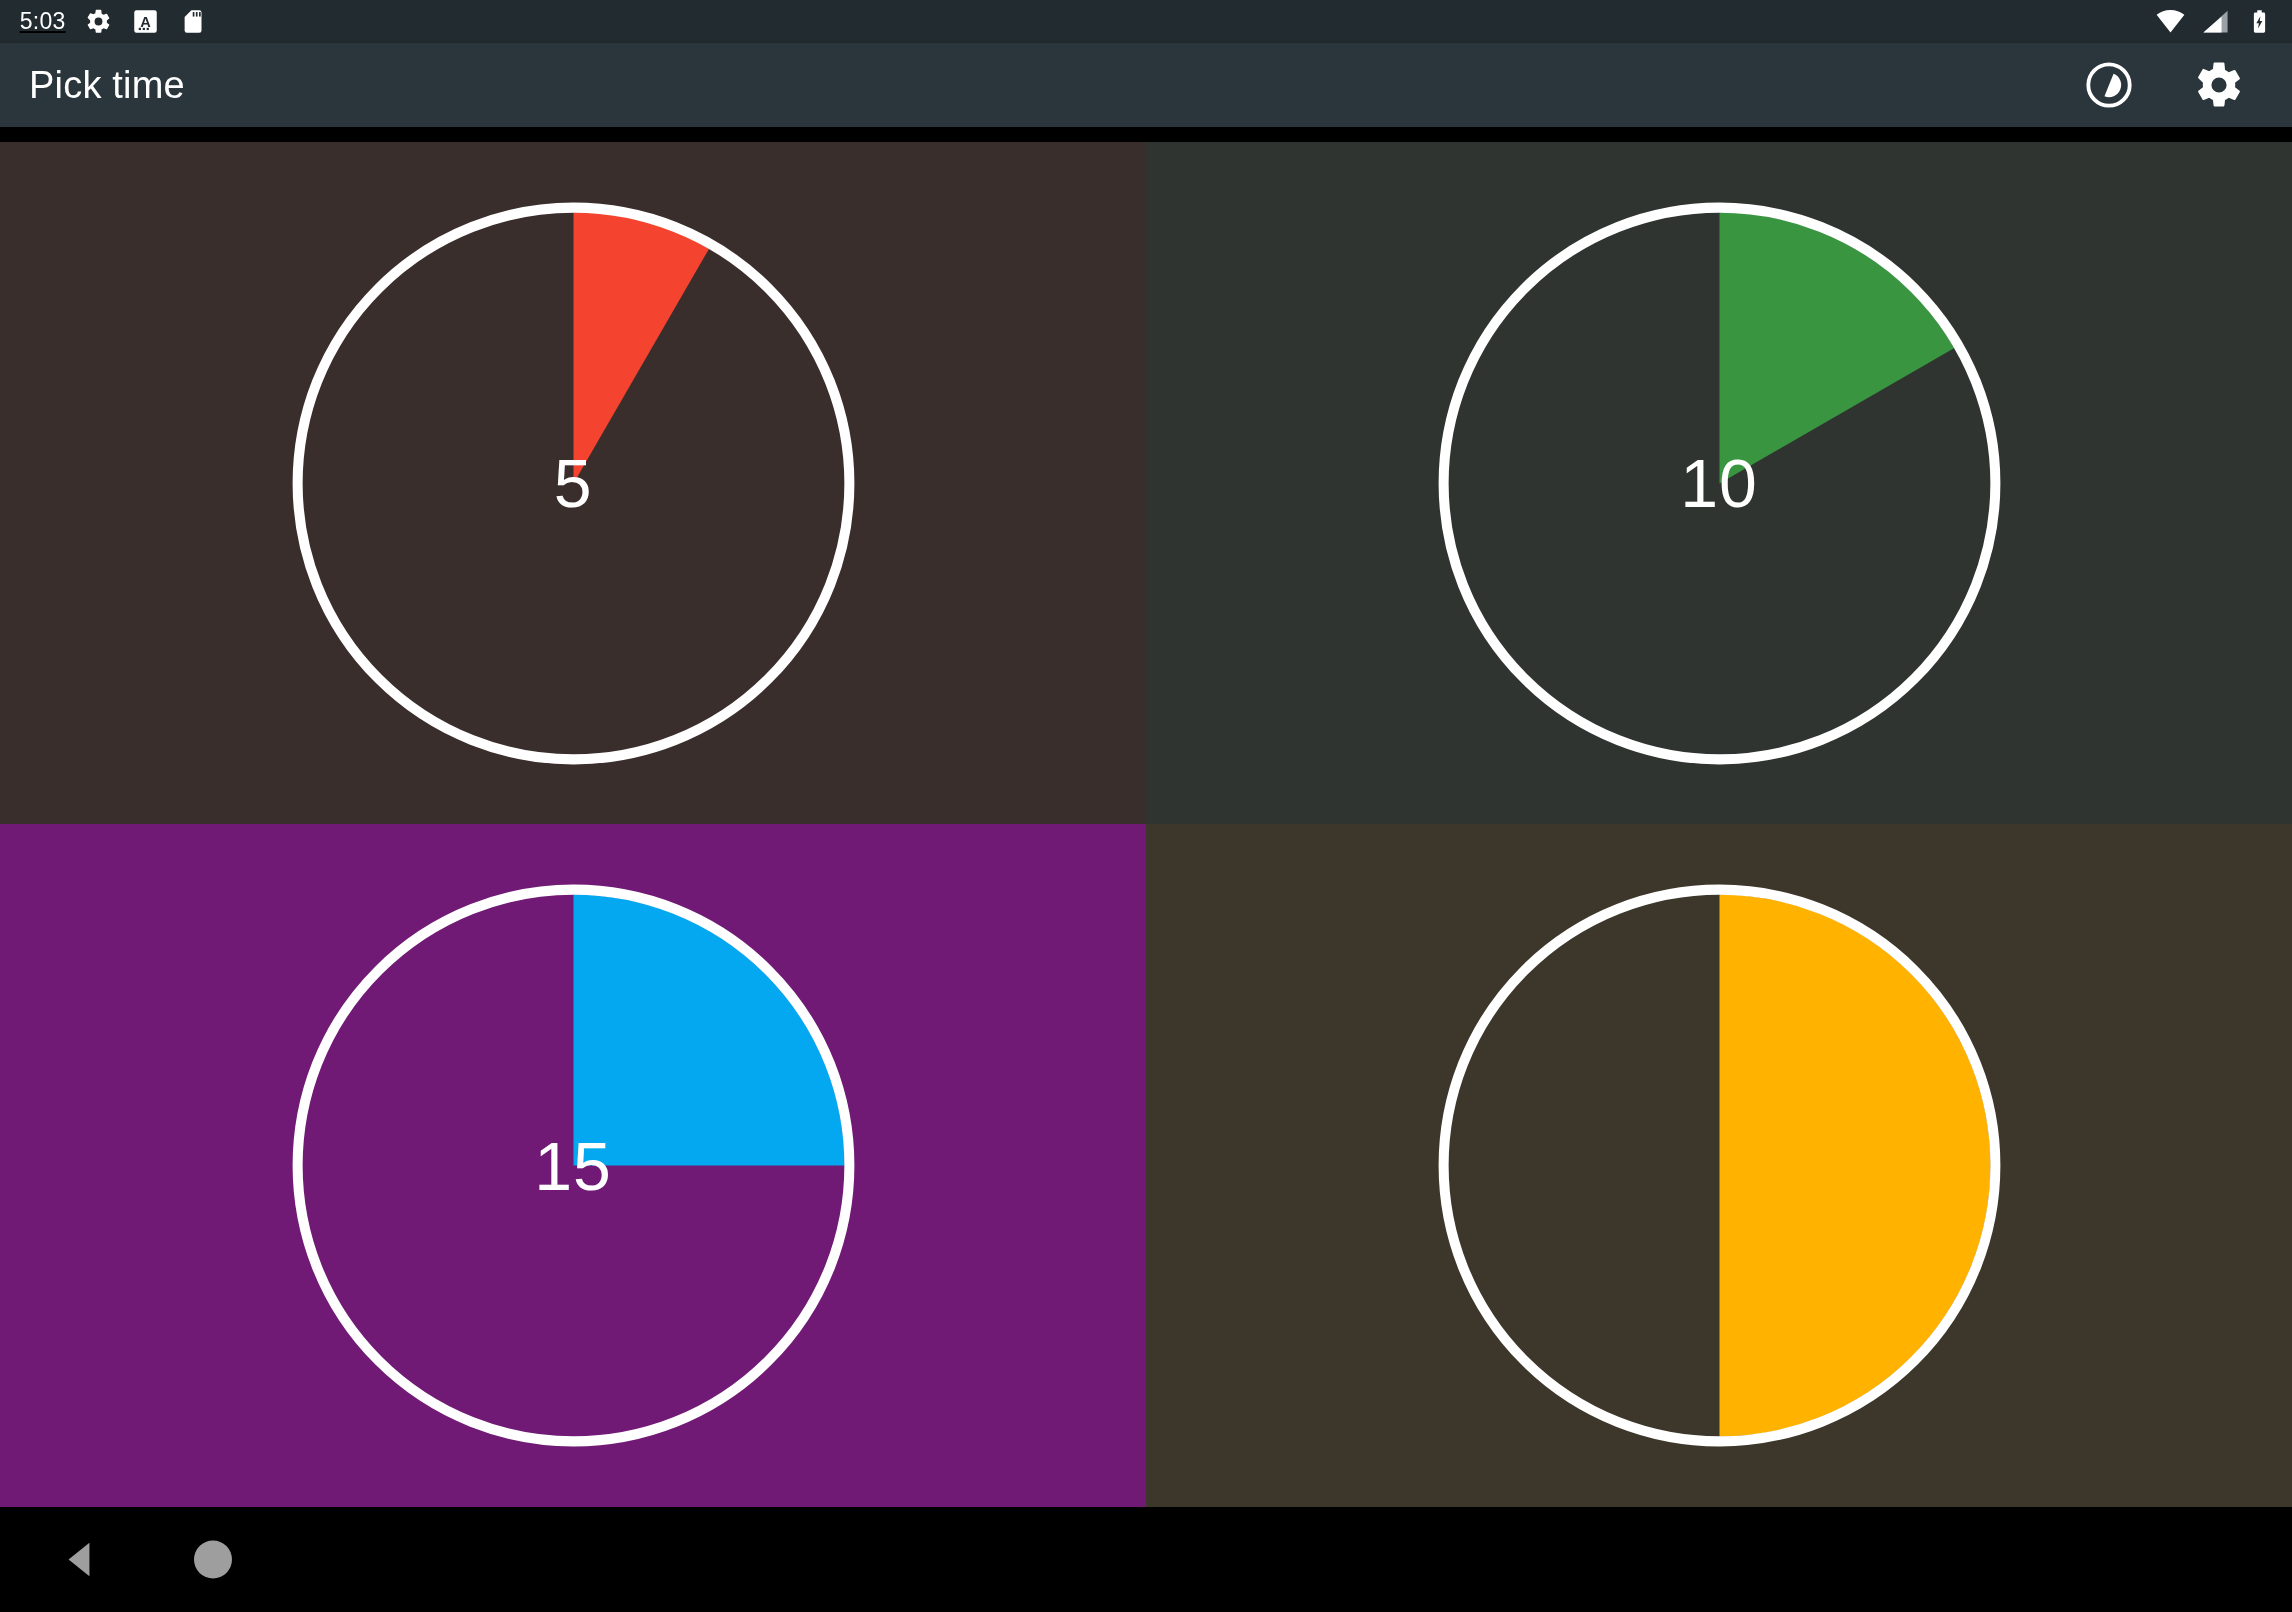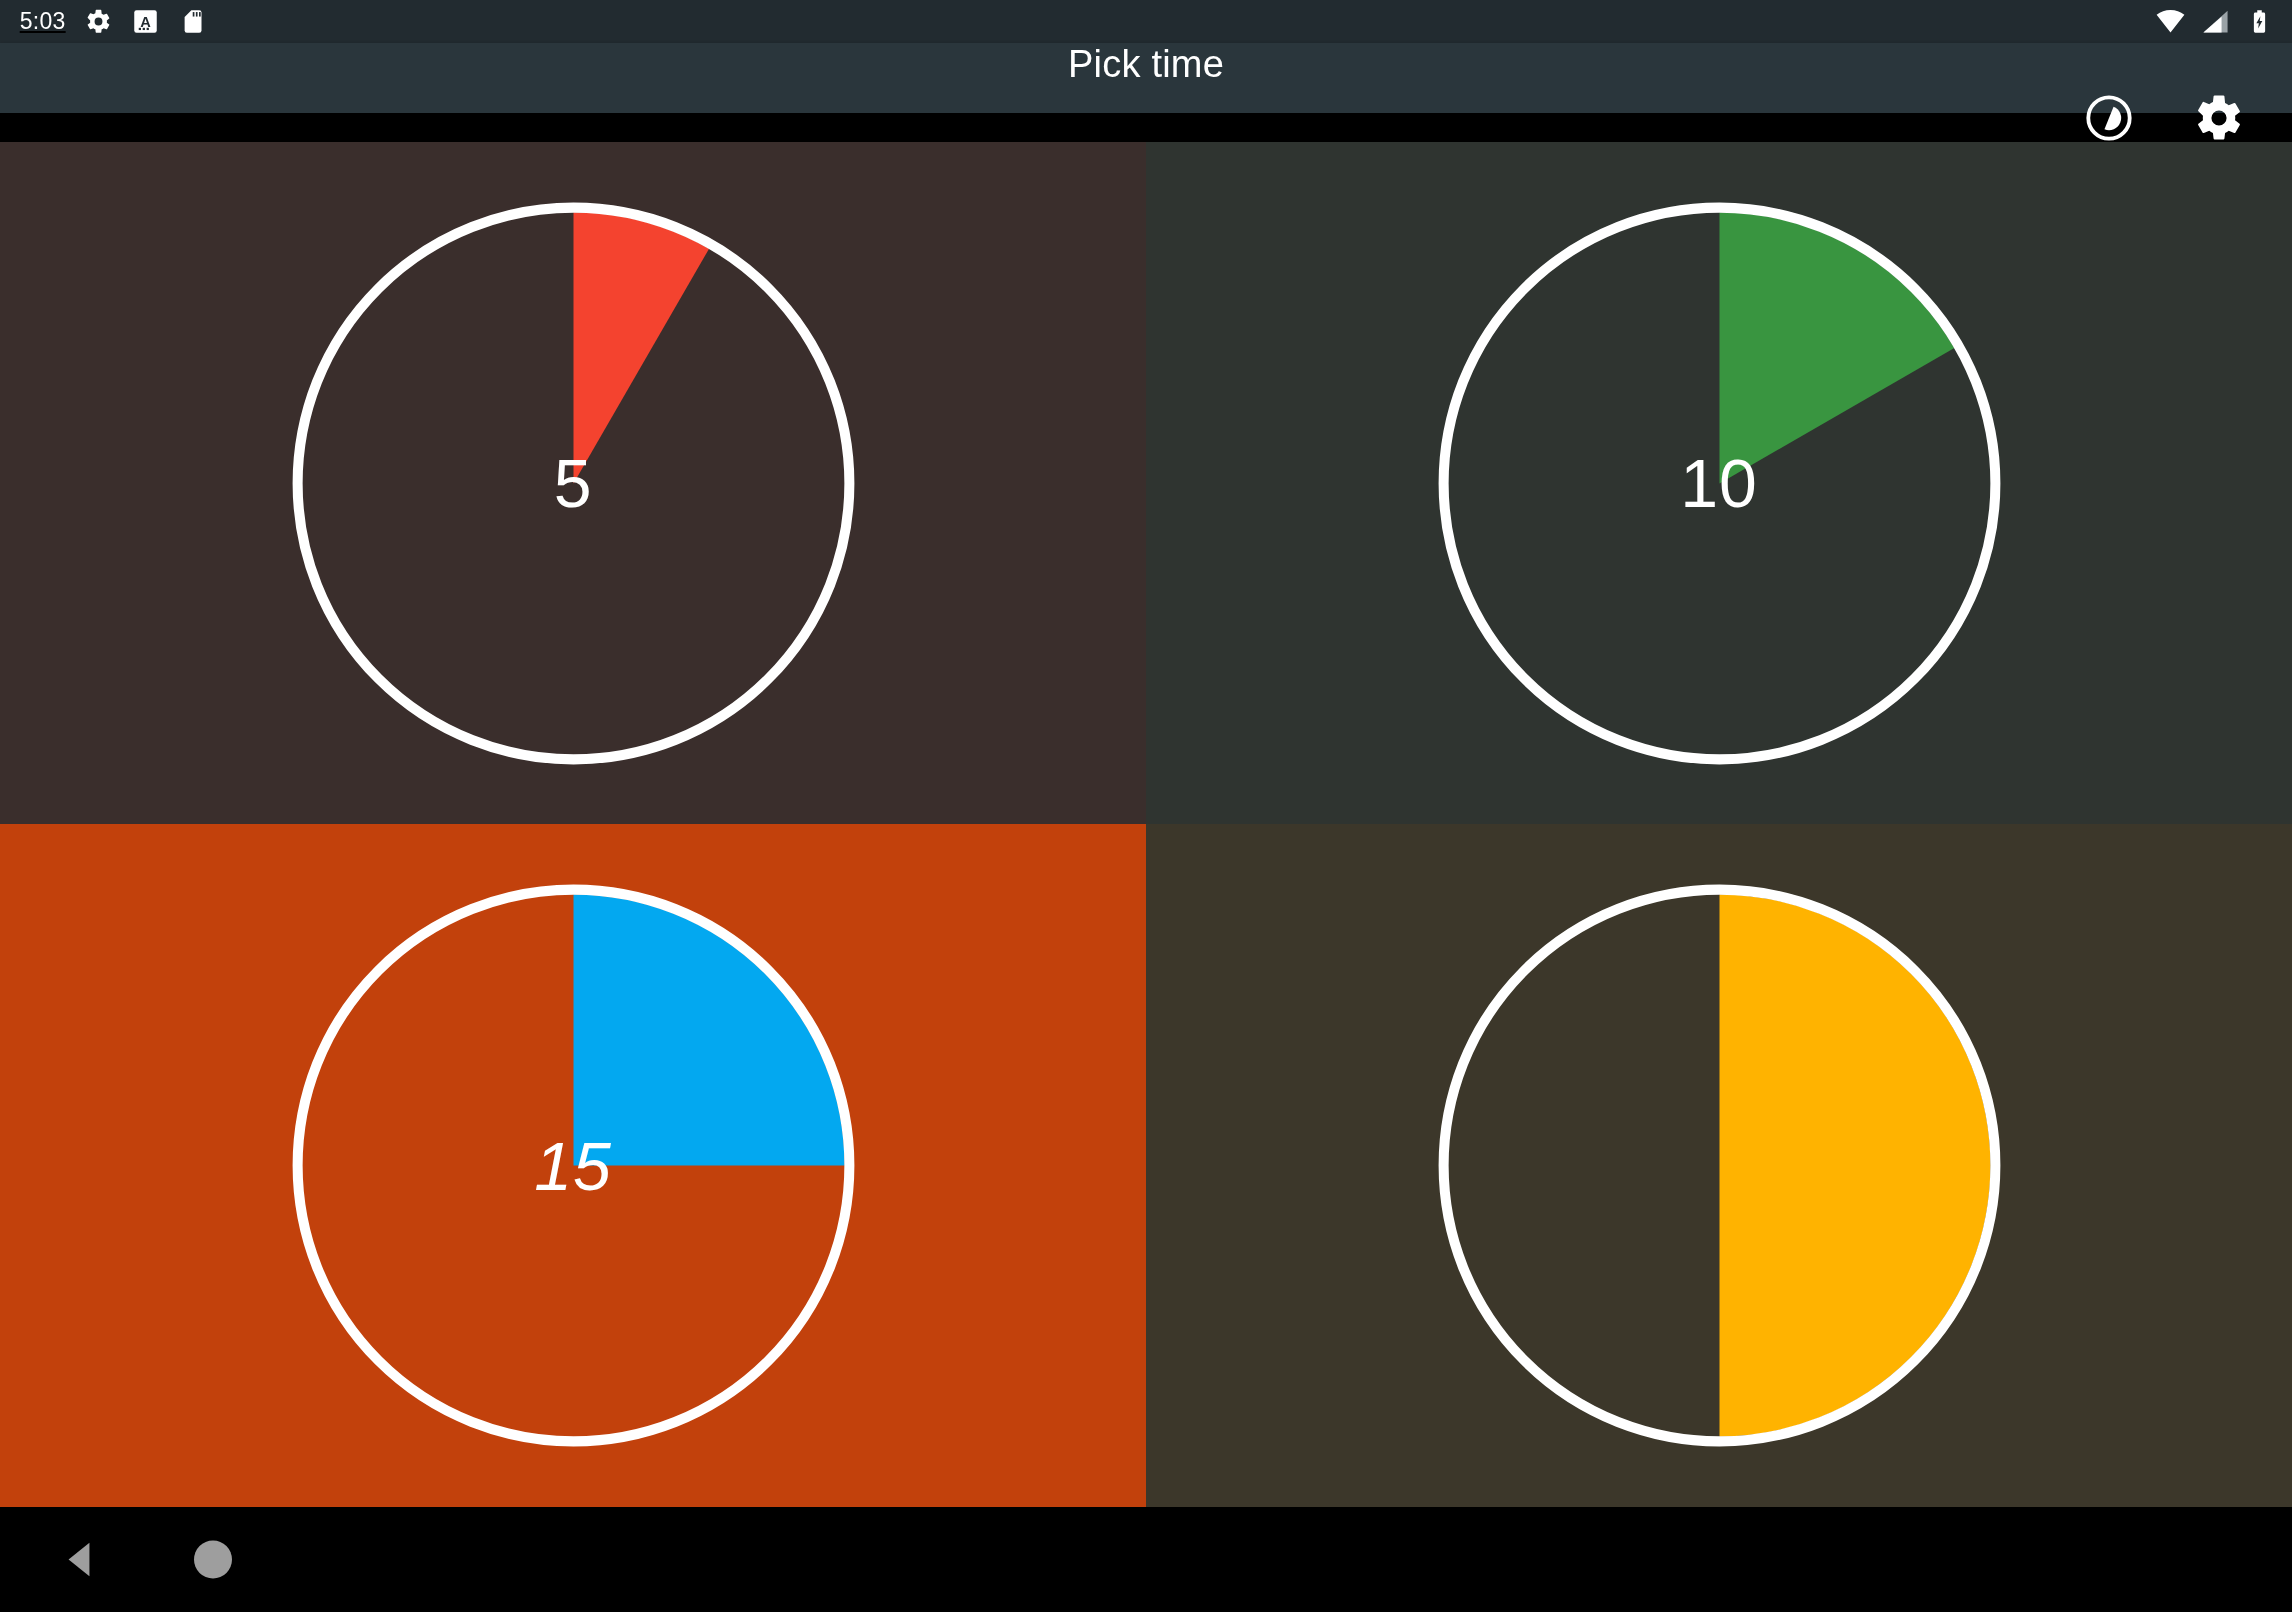--- a/index.html
+++ b/index.html
@@ -18,27 +18,26 @@
     display:flex; align-items:center;
     padding:0 19.7px;
   }
   .sb-left{ display:flex; align-items:center; gap:19.7px;text-decoration:underline; }
   .sb-right{ display:flex; align-items:center; gap:16px; margin-left:auto; }
   .sb-time{ color:#ffffff; font-size:23px; letter-spacing:0.3px; }
   .sb-ico{ display:flex; align-items:center; justify-content:center; }
 
   
   .toolbar{
-    position:absolute; left:0; top:43px; width:2293px; height:70px;
+    position:absolute; left:0; top:43px; width:2293px; height:84px;
     background:#2a363c;
     display:flex; align-items:center;
     padding:0 30px 0 29px;
     box-shadow:0 1.8px 4.5px rgba(0,0,0,.45);
     z-index:5;
-    flex-direction:column;
   }
   .toolbar-title{
     color:#ffffff; font-size:38px; font-weight:400; letter-spacing:0.2px;
   }
   .toolbar-actions{ margin-left:auto; display:flex; align-items:center; gap:47px; padding-right:12.5px;}
   .tb-btn{ width:63px; height:63px; display:flex; align-items:center; justify-content:center; cursor:pointer;}
 
   
   .grid{
     position:absolute; left:0; top:142px; width:2293px; height:1366px;
@@ -160,21 +159,21 @@
     <div class="cell" style="background: rgb(47, 52, 48);">
       <div class="dial">
         <svg viewBox="0 0 200 200">
           <path class="wedge" fill="#399540" d="M 100 100 L 100 13.5 A 86.5 86.5 0 0 1 174.91119742735395 56.75000000000001 Z"></path>
           <circle class="ring" cx="100" cy="100" r="88" fill="none" stroke="#ffffff" stroke-width="3.2"></circle>
         </svg>
         <div class="label">10</div>
       </div>
     </div>
 
-    <div class="cell" style="background: #c2410c; font-style: italic;">
+    <div class="cell" style="background: #701a75;">
       <div class="dial">
         <svg viewBox="0 0 200 200">
           <path class="wedge" fill="#03a8f0" d="M 100 100 L 100 13.5 A 86.5 86.5 0 0 1 186.5 100 Z"></path>
           <circle class="ring" cx="100" cy="100" r="88" fill="none" stroke="#ffffff" stroke-width="3.2"></circle>
         </svg>
         <div class="label">15</div>
       </div>
     </div>
 
     <div class="cell" style="background: rgb(60, 55, 42);">

